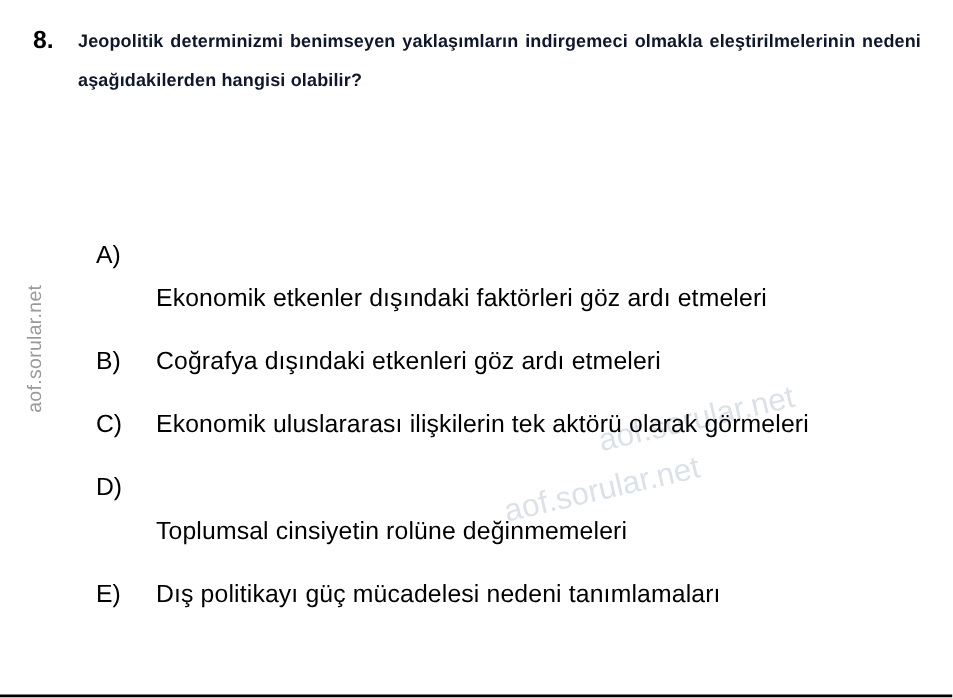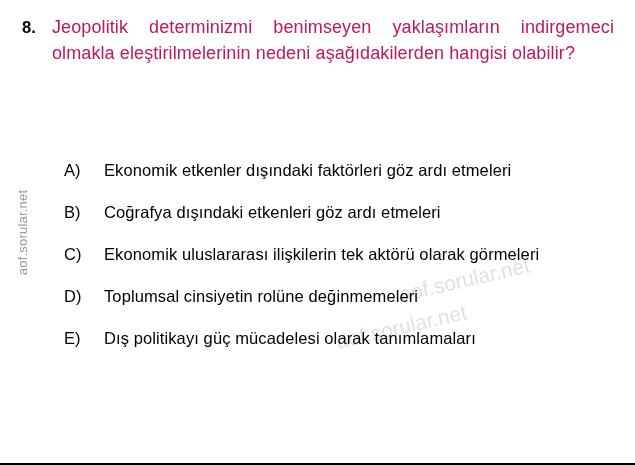--- a/index.html
+++ b/index.html
@@ -73,26 +73,26 @@
   .q-number {
     width: 30px;
     flex: 0 0 30px;
     font-size: 16.5px;
     font-weight: bold;
     line-height: 26px;
     color: #000;
   }
   .q-text {
     flex: 1 1 auto;
-    font-size: 18px;
-    font-weight: normal;
+    font-size: 12px;
+    font-weight: bold;
     line-height: 26px;
     text-align: justify;
     text-align-last: left;
-    color: #be185d;
+    color: #0f172a;
     letter-spacing: 0.1px;
   }
   .options {
     position: absolute;
     left: 64px;
     top: 157px;
     width: 548px;
   }
   .option {
     display: flex;
@@ -110,20 +110,21 @@
     flex: 1 1 auto;
     font-size: 16.5px;
     line-height: 26px;
     color: #000;
     text-align: justify;
     text-align-last: left;
     letter-spacing: 0.1px;
   }
   .opt-text.nojust {
     text-align: center;
+    margin-top: 29px;
   }
   .bottom-rule {
     position: absolute;
     left: 0;
     bottom: 0;
     width: 635px;
     height: 2px;
     background: #000000;
   }
 </style>
@@ -163,20 +164,20 @@
         <div class="opt-text">Ekonomik uluslararası ilişkilerin tek aktörü olarak görmeleri</div>
       </div>
 
       <div class="option">
         <div class="opt-letter">D)</div>
         <div class="opt-text nojust">Toplumsal cinsiyetin rolüne değinmemeleri</div>
       </div>
 
       <div class="option">
         <div class="opt-letter">E)</div>
-        <div class="opt-text">Dış politikayı güç mücadelesi olarak tanımlamaları</div>
+        <div class="opt-text">Dış politikayı güç mücadelesi nedeni tanımlamaları</div>
       </div>
 
     </div>
   </div>
 
   <div class="bottom-rule"></div>
 </div>
 
 </body></html>

